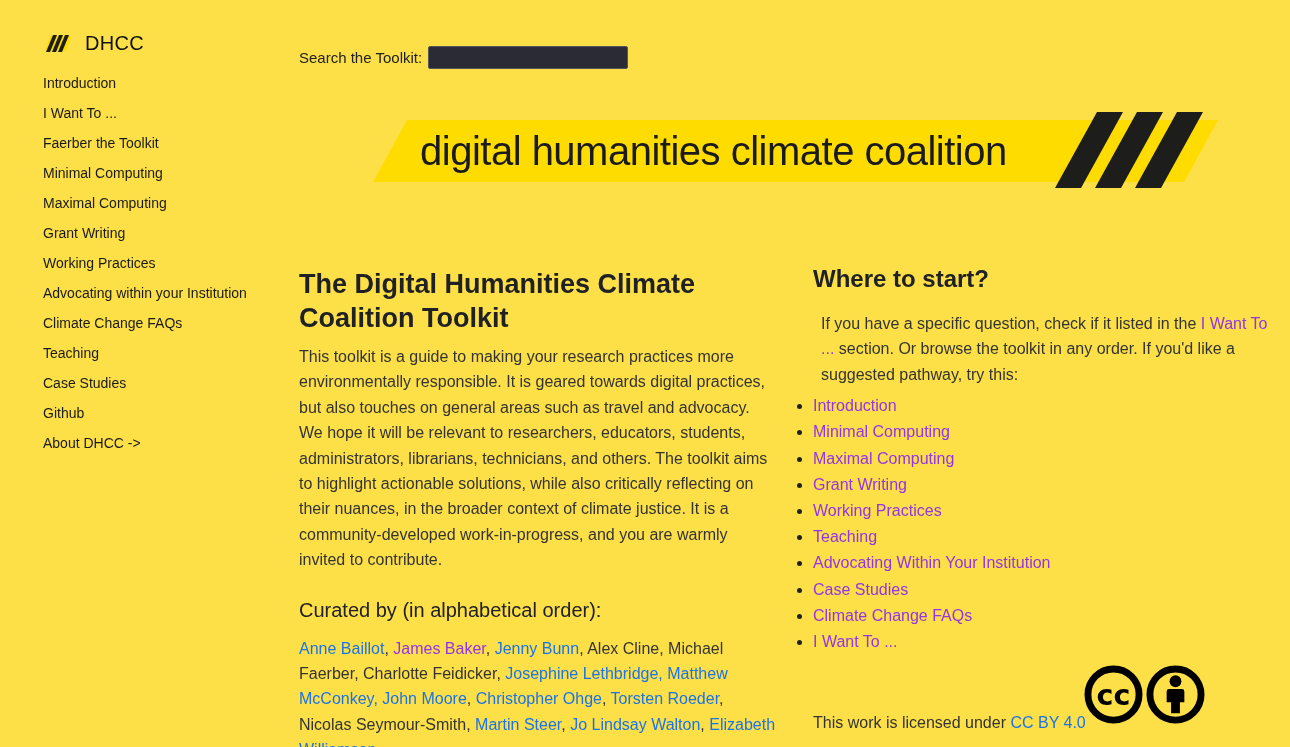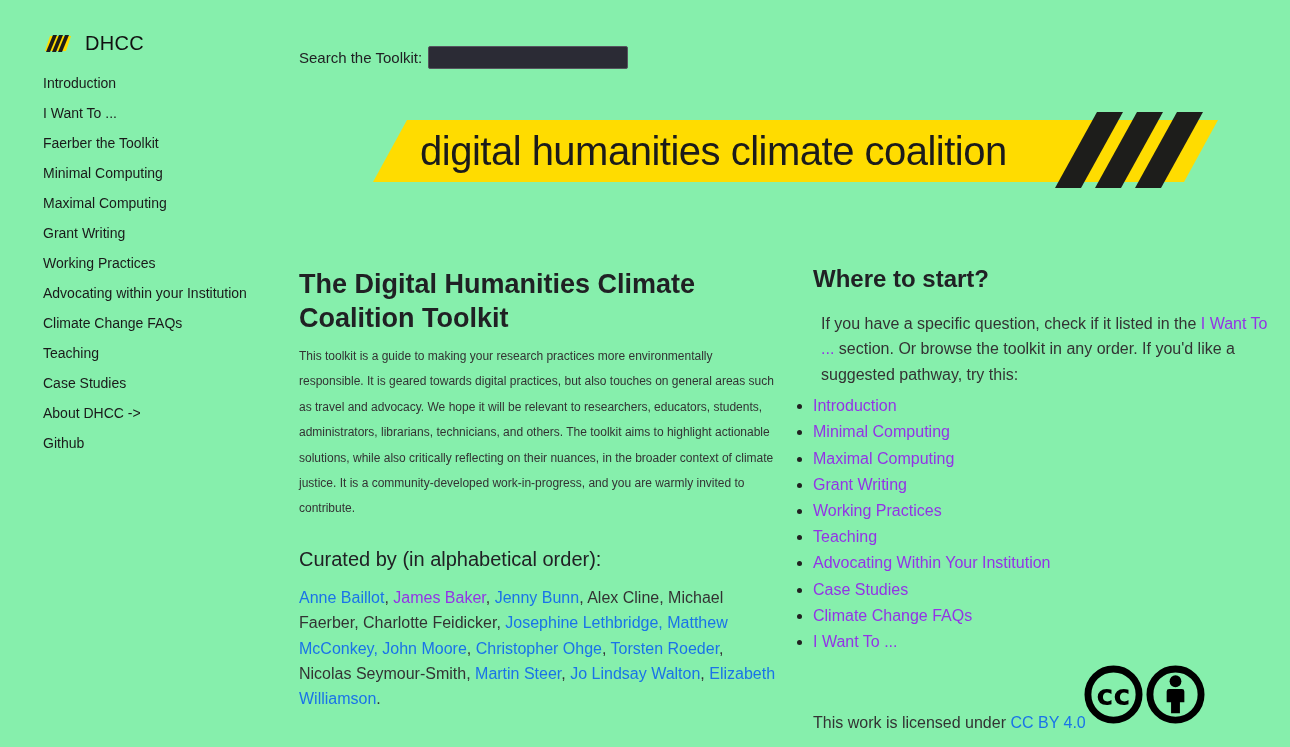--- a/index.html
+++ b/index.html
@@ -1,16 +1,16 @@
 <!DOCTYPE html>
 <html style="--accent-yellow: #ffdc00; --stripe-black: #1d1d1b; --link-blue: #1a73e8; --link-visited-purple: #9334e6; --search-box-bg: #2b2b35;"><head>
 <meta charset="utf-8">
 <style>
   html,body{margin:0;padding:0;background:#fff;}
-  .page{position:relative;width:1290px;height:747px;background:#86efac;overflow:hidden;
+  .page{position:relative;width:1290px;height:747px;background:#fde047;overflow:hidden;
         font-family:"Liberation Sans","DejaVu Sans",sans-serif;color:#333;}
   a{text-decoration:none;cursor:pointer;}
 
   
   .sidebar{position:absolute;left:43px;top:30px;width:250px;}
   .logo{display:flex;align-items:center;gap:12px;height:26px;cursor:pointer;}
   .logo-mark{display:block;}
   .logo-text{font-size:20px;font-weight:500;color:#111;letter-spacing:.3px;}
   .nav{position:absolute;left:0;top:38px;width:250px;}
   .nav-item{display:block;height:30px;line-height:30px;font-size:14px;color:#1a1a1a;white-space:nowrap;}
@@ -23,21 +23,21 @@
 
   
   .banner{position:absolute;left:368px;top:110px;width:860px;height:80px;}
   .banner svg{position:absolute;left:0;top:0;}
   .banner-text{position:absolute;left:52px;top:10px;height:62px;line-height:62px;
                font-size:40px;font-weight:400;color:#1b1b1b;letter-spacing:-.5px;white-space:nowrap;}
 
   
   .col-left{position:absolute;left:299px;top:261px;width:478px;}
   .col-left h1{margin:6px 0 0;font-size:27px;line-height:34px;font-weight:700;color:#202124;}
-  .col-left .intro{margin:9px 0 16px;font-size:12px;line-height:25.4px;color:#333;}
+  .col-left .intro{margin:9px 0 16px;font-size:16px;line-height:25.4px;color:#333;}
   .col-left h2{margin:24px 0 0;font-size:20px;line-height:26px;font-weight:400;color:#202124;}
   .curators{margin:13px 0 0;font-size:16px;line-height:25.4px;color:#333;}
   .curators .link, a.blue{color:var(--link-blue,#1a73e8);}
   .curators .visited, a.visited{color:var(--link-visited-purple,#9334e6);}
   .curators .plain{color:#333;}
 
   
   .col-right{position:absolute;left:813px;top:261px;width:475px;}
   .col-right h2{margin:3px 0 4px;font-size:24px;line-height:30px;font-weight:700;color:#202124;}
   .col-right p.lede{margin:17px 8px 0;font-size:16px;line-height:25.4px;color:#333;}
@@ -80,23 +80,23 @@
         <a class="nav-item">Working Practices</a>
 
         <a class="nav-item">Advocating within your Institution</a>
 
         <a class="nav-item">Climate Change FAQs</a>
 
         <a class="nav-item">Teaching</a>
 
         <a class="nav-item">Case Studies</a>
 
+        <a class="nav-item">Github</a>
+
         <a class="nav-item">About DHCC -&gt;</a>
-
-        <a class="nav-item">Github</a>
       </nav>
   </aside>
 
   <div class="searchbar">
     <span class="search-label">Search the Toolkit:</span>
     <input class="search-input" type="text" aria-label="Search the Toolkit:" style="">
   </div>
 
   <div class="banner">
     <svg width="860" height="80" viewBox="0 0 860 80">

